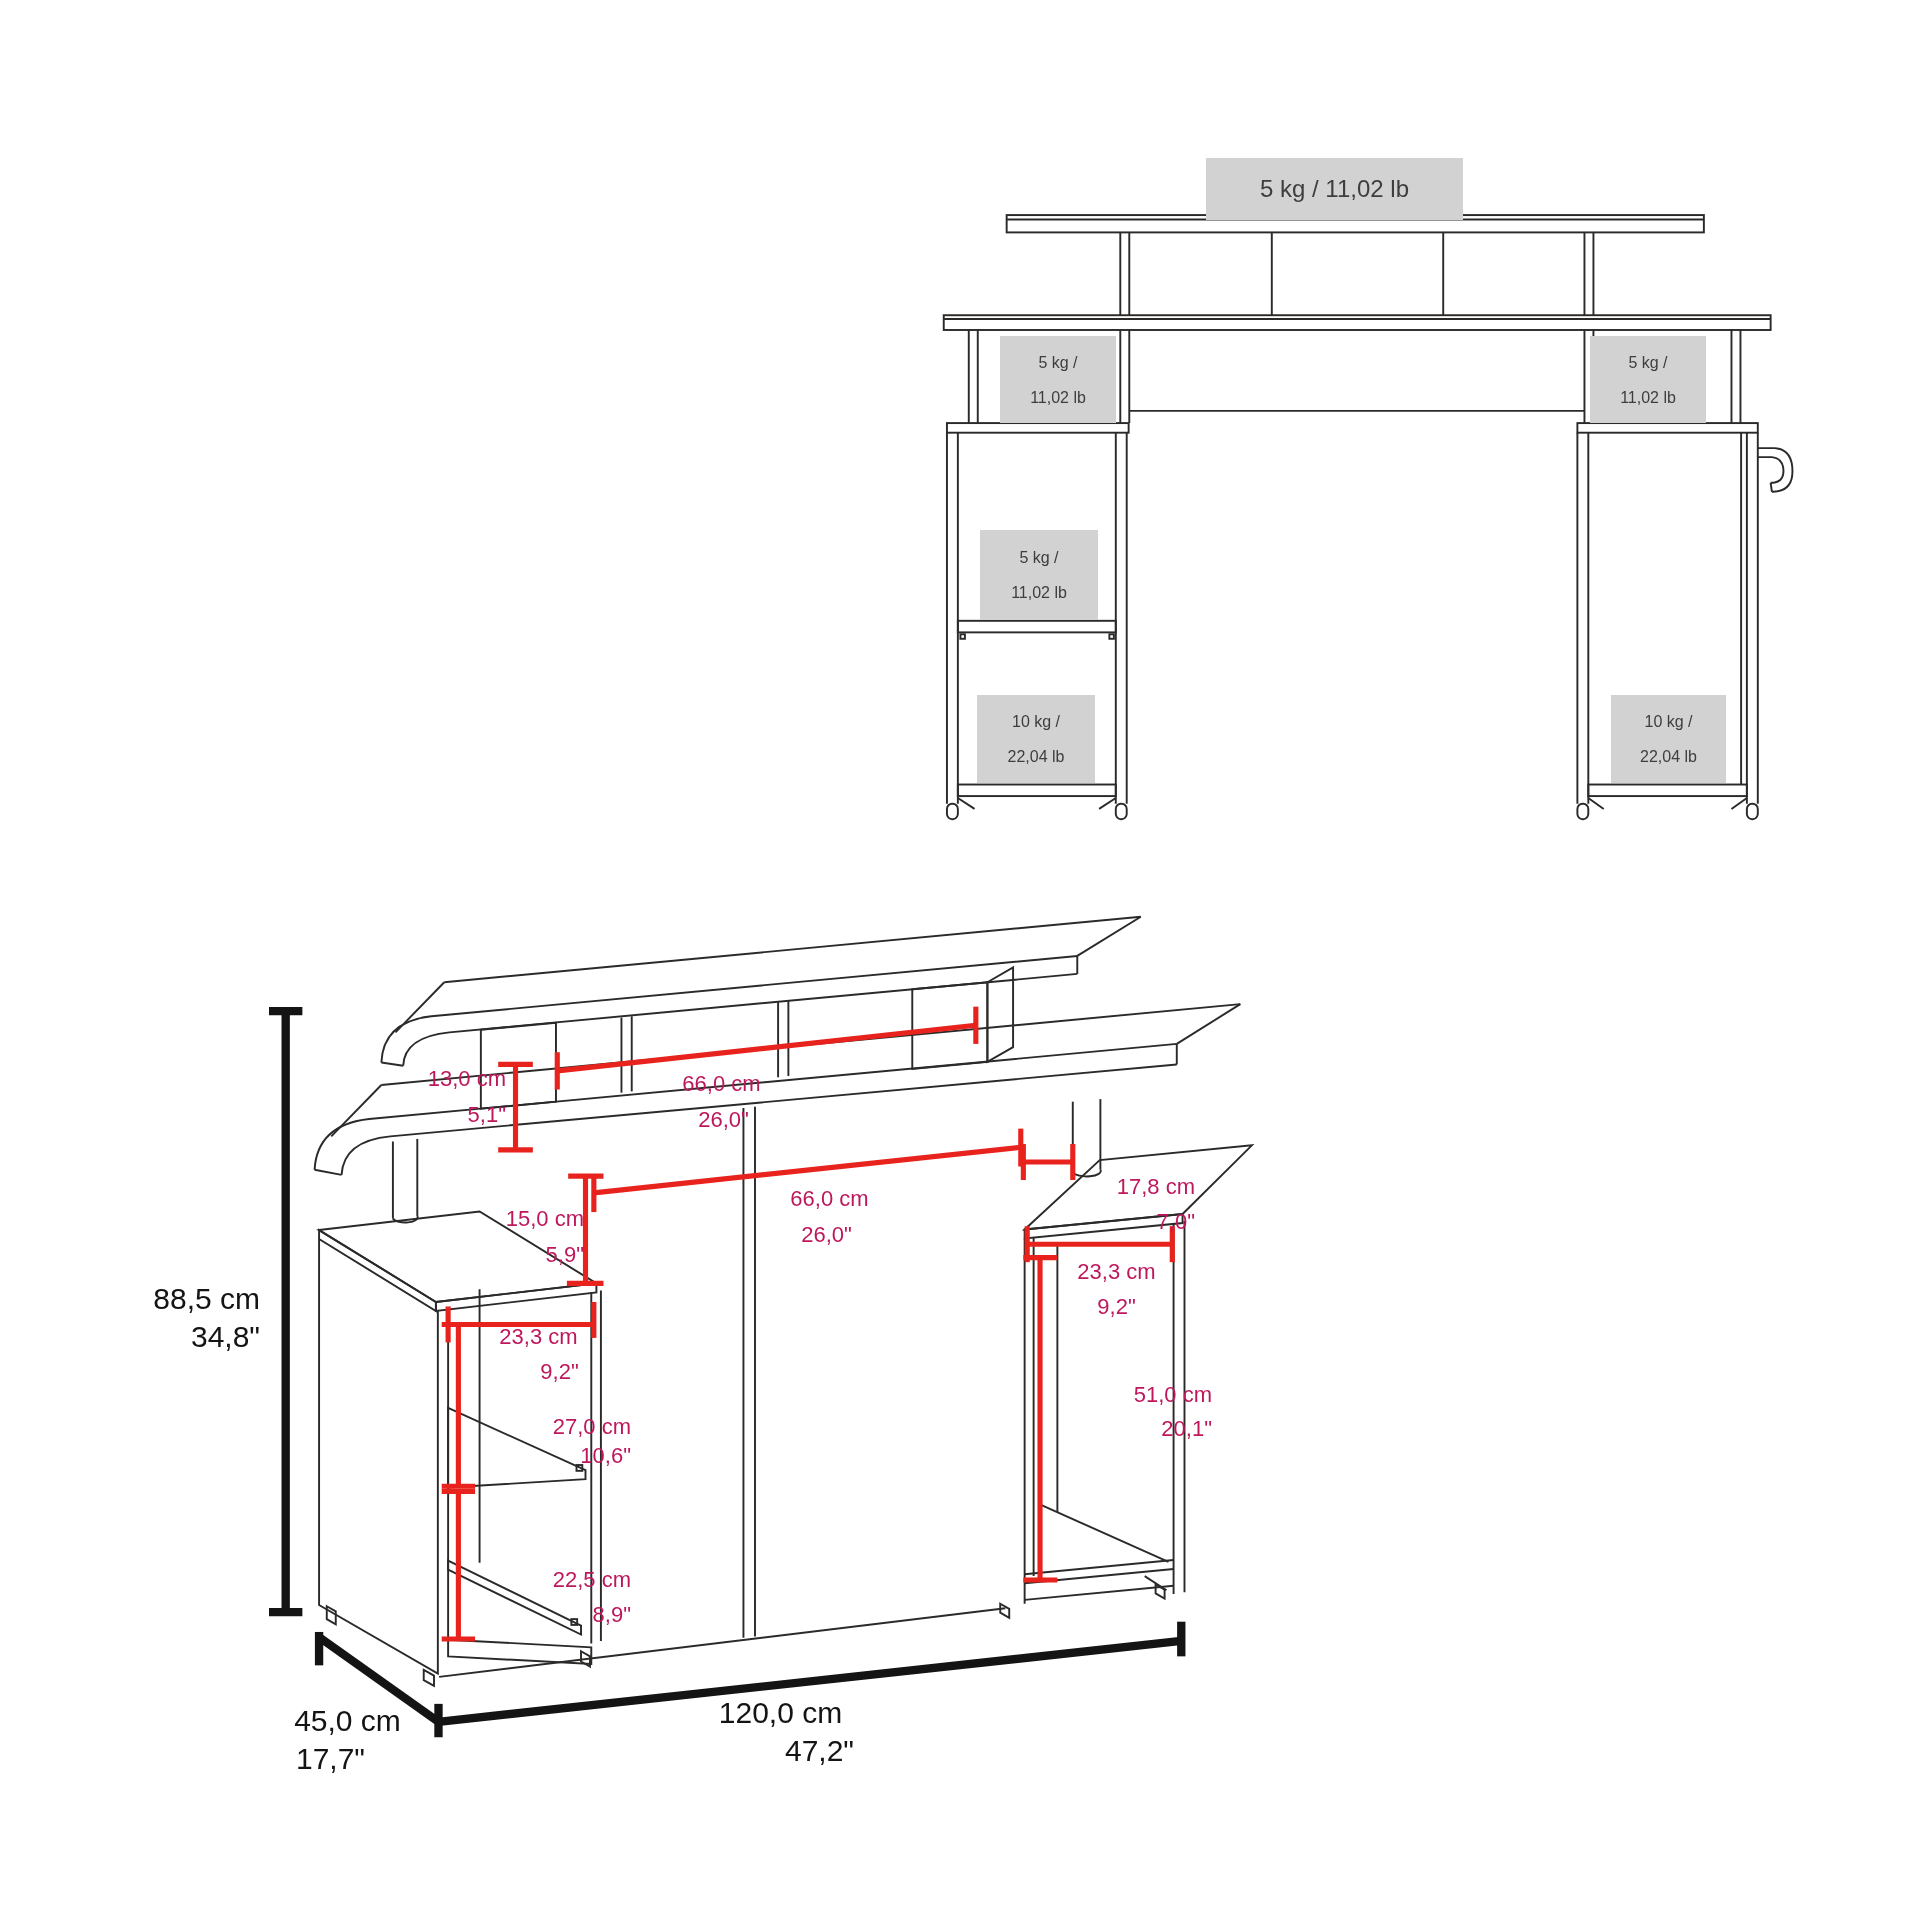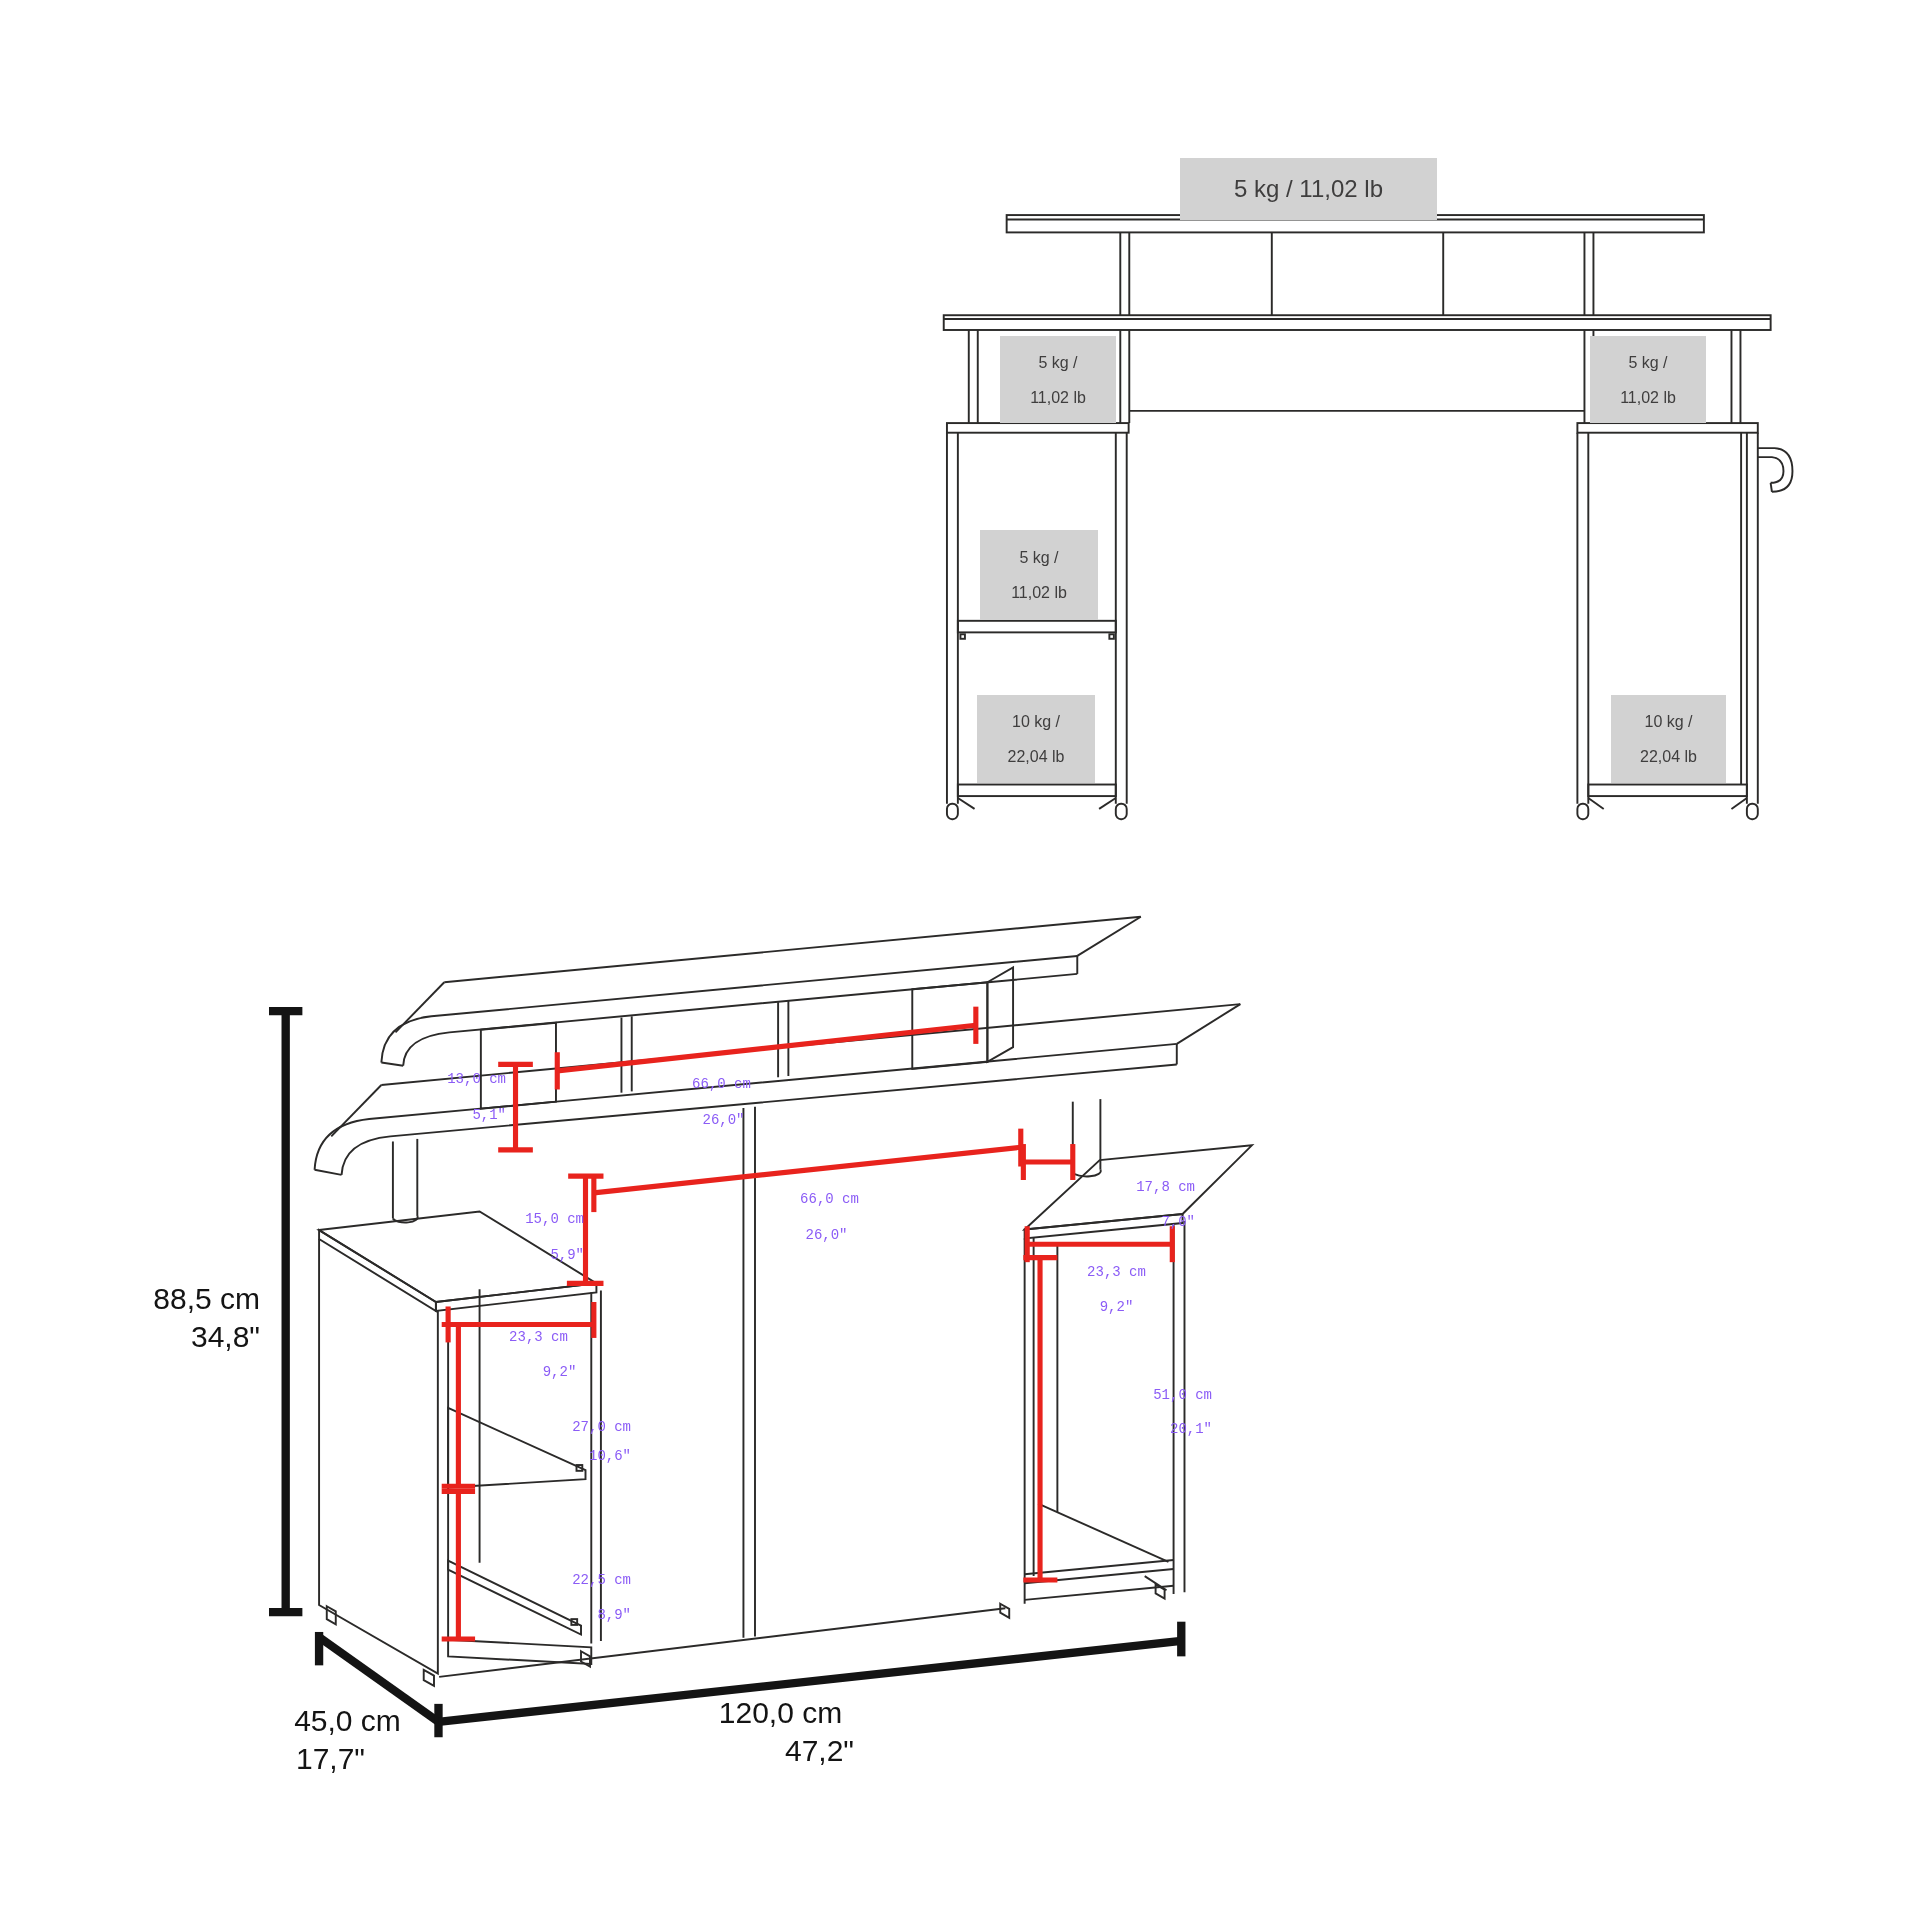--- a/index.html
+++ b/index.html
@@ -4,21 +4,21 @@
 <style>
   html,body{margin:0;padding:0;background:#ffffff;}
   #stage{position:relative;width:1926px;height:1926px;background:#ffffff;overflow:hidden;
          font-family:"Liberation Sans",sans-serif;}
   #art{position:absolute;left:0;top:0;z-index:1;}
   .txt{position:absolute;z-index:2;white-space:pre;}
   .glabel{background:#d2d2d2;color:#3f3e3e;display:flex;align-items:center;justify-content:center;
           text-align:center;z-index:2;position:absolute;}
   .g1{font-size:24px;}
   .g2{font-size:16px;line-height:35px;flex-direction:column;}
-  .rdim{color:#8b5cf6;font-size:14px;line-height:22px;font-family:Liberation Mono, monospace;}
+  .rdim{color:#be185d;font-size:22px;line-height:22px;}
   .bdim{color:#141414;font-size:30px;line-height:32px;}
   .ta-r{text-align:right;}
   .ta-c{text-align:center;}
   .ta-l{text-align:right;}
 </style>
 </head>
 <body>
 
 <div id="stage">
 
@@ -202,21 +202,21 @@
 
     <line x1="497" y1="2550" x2="683" y2="2682"></line>
     <line x1="497" y1="2542" x2="497" y2="2594"></line>
     <line x1="683" y1="2654" x2="683" y2="2706"></line>
 
     <line x1="683" y1="2682" x2="1840" y2="2556"></line>
     <line x1="1840" y1="2526" x2="1840" y2="2580"></line>
   </g>
 </svg>
 
-  <div class="glabel g1" style="left:1180px;top:158px;width:257px;height:62px;">5 kg / 11,02 lb</div>
+  <div class="glabel g1" style="left:1206px;top:158px;width:257px;height:62px;">5 kg / 11,02 lb</div>
   <div class="glabel g2" style="left:1000px;top:336px;width:116px;height:87px;">
     <span>5 kg /</span>
     <span>11,02 lb</span>
   </div>
   <div class="glabel g2" style="left:1590px;top:336px;width:116px;height:87px;">
     <span>5 kg /</span>
     <span>11,02 lb</span>
   </div>
   <div class="glabel g2" style="left:980px;top:530px;width:118px;height:90px;">
     <span>5 kg /</span>

